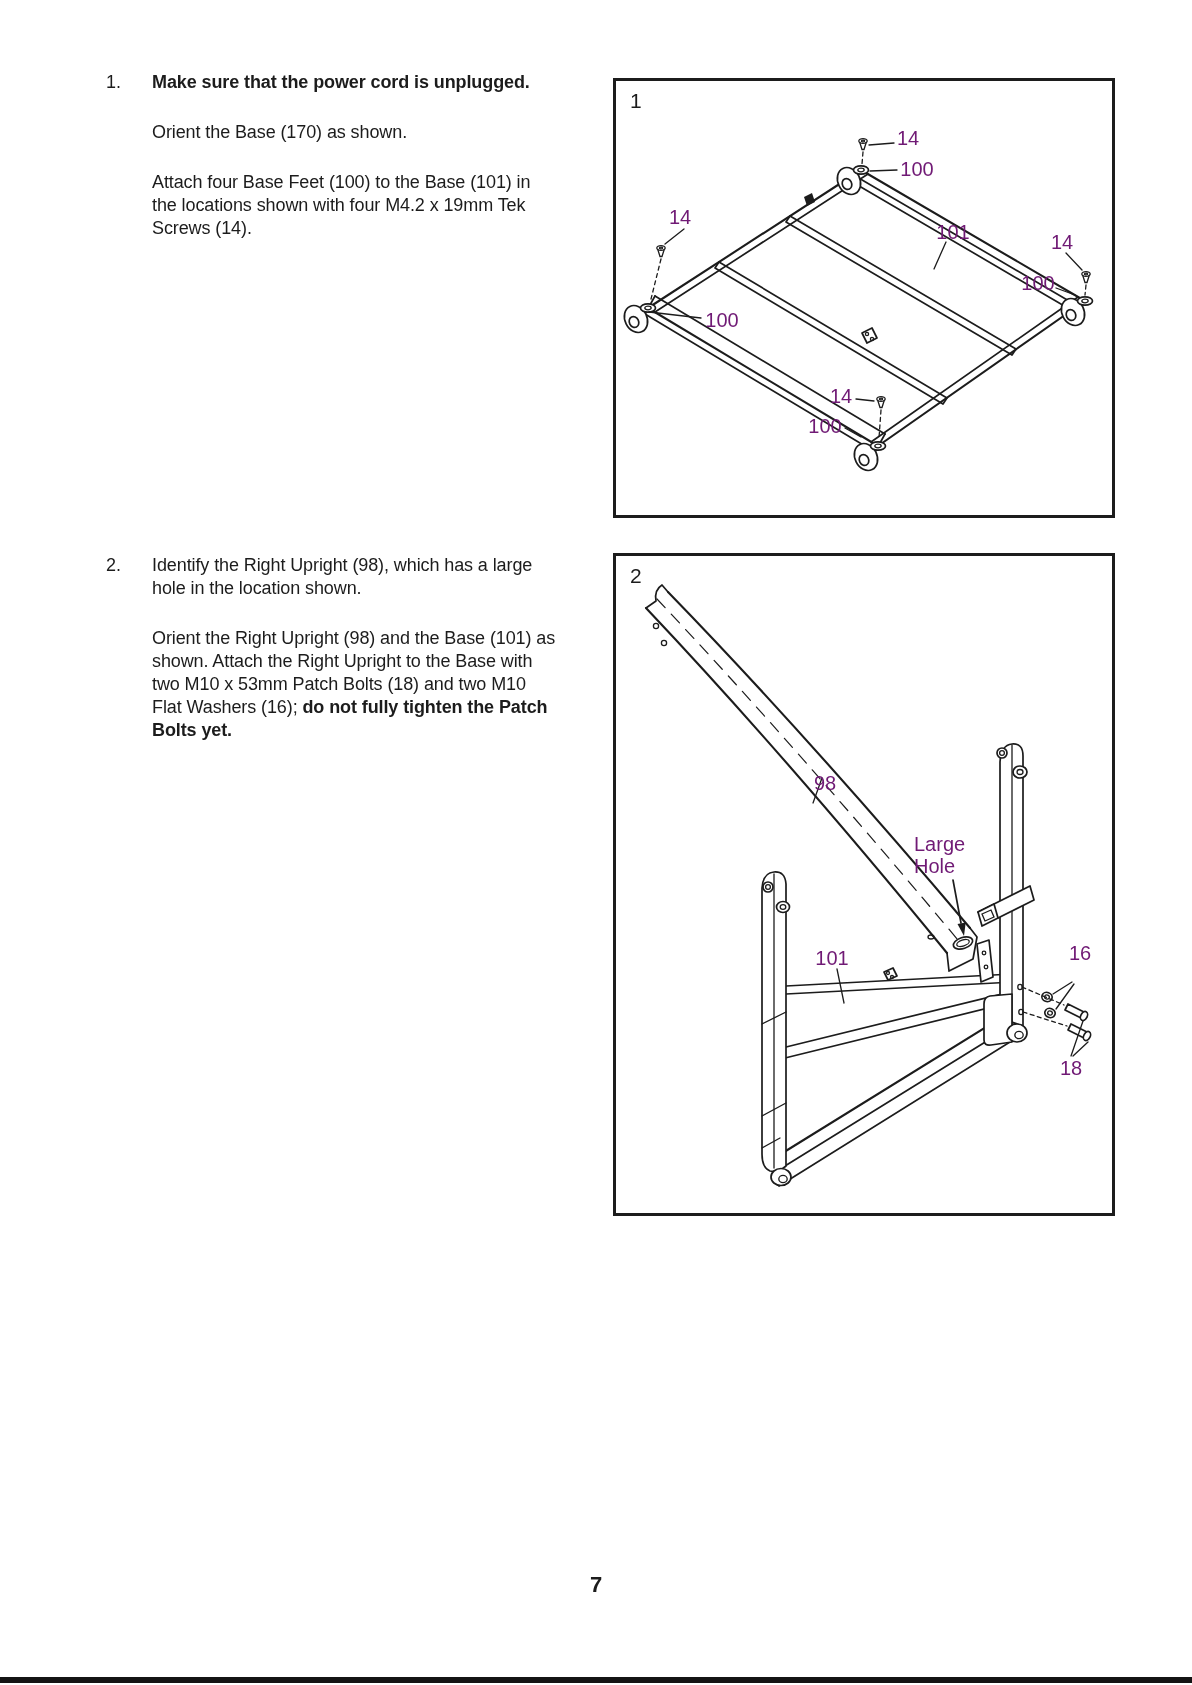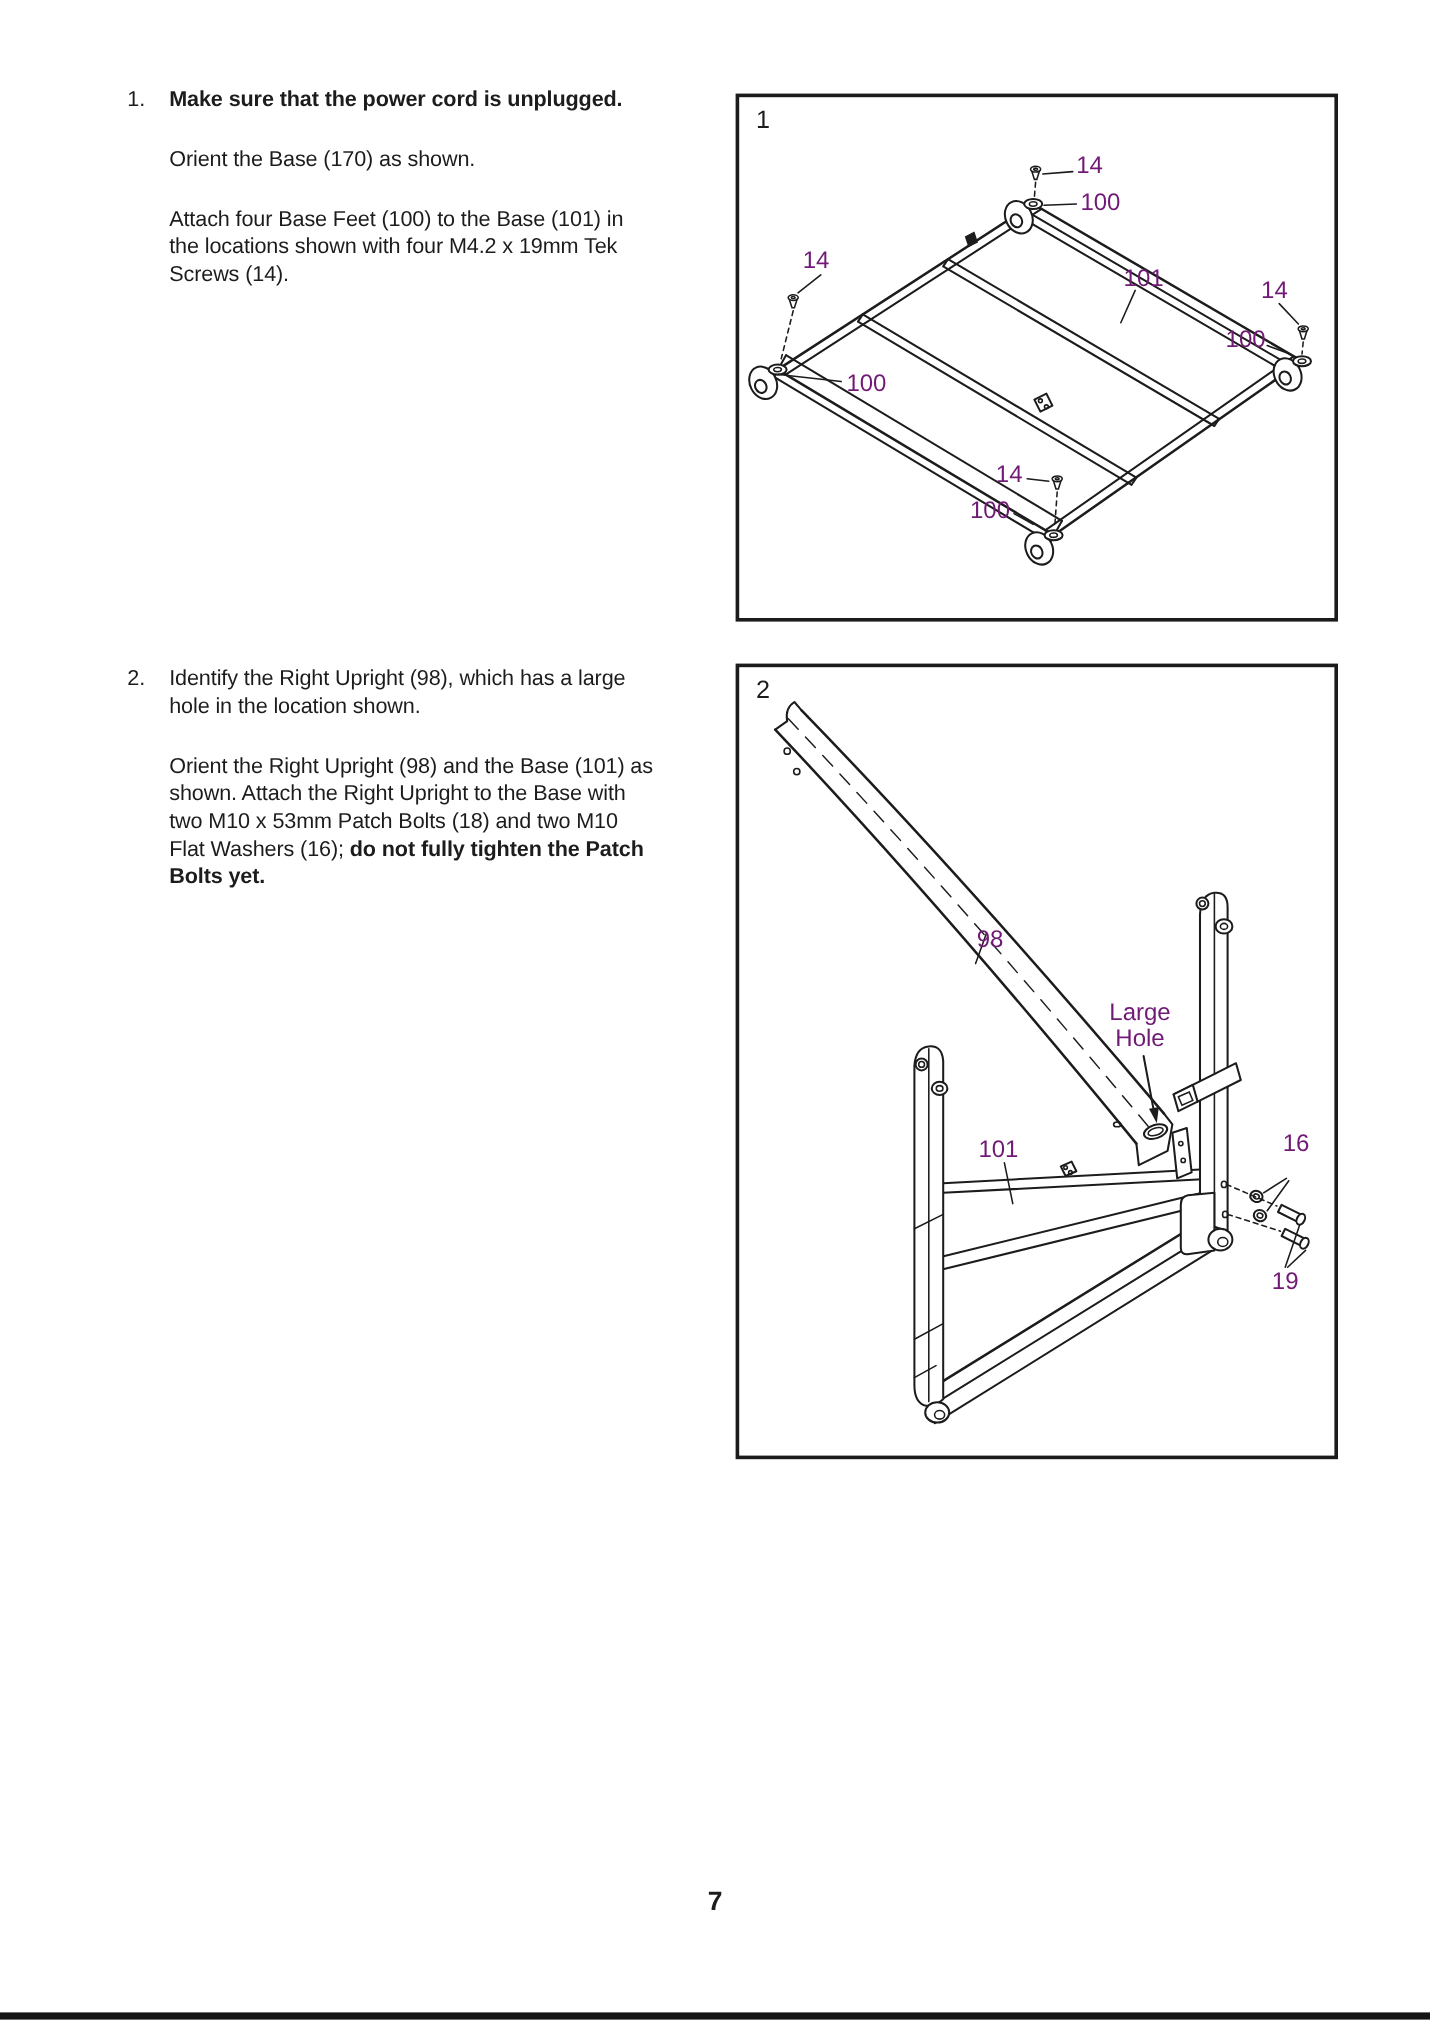--- a/index.html
+++ b/index.html
@@ -2,35 +2,35 @@
 <html><head>
 <meta charset="utf-8">
 <style>
   html,body { margin:0; padding:0; background:#ffffff; }
   .page {
     position:relative; width:1192px; height:1685px; background:#ffffff;
     font-family:"Liberation Sans", sans-serif; color:#1c1c1c; overflow:hidden;
   }
   .step { position:absolute; }
   .step-num { position:absolute; left:0; top:0; width:32px; font-size:18px; line-height:23px; }
-  .step-body { margin-left:35px; width:406px; }
+  .step-body { margin-left:46px; width:406px; }
   .step-body p { margin:0 0 27px 0; font-size:18px; line-height:23px; letter-spacing:-0.1px; }
   .bold { font-weight:bold; }
   #step1 { left:106px; top:71px; }
   #step2 { left:106px; top:554px; }
 
   .figbox { position:absolute; border:3px solid #1c1c1c; background:#fff; }
   #fig1 { left:613px; top:78px;  width:496px; height:434px; }
   #fig2 { left:613px; top:553px; width:496px; height:657px; }
   .figbox svg { position:absolute; left:0; top:0; }
 
   .fig-label { position:absolute; font-size:20px; line-height:22px; white-space:nowrap; color:#701a75; }
   .ctr { transform:translateX(-50%); }
   .fig-num { position:absolute; left:14px; top:8px; font-size:21px; color:#1c1c1c; }
-  .wrapped { white-space:normal; width:72px; text-align:center; }
+  .wrapped { white-space:normal; width:72px; text-align:left; }
 
   #page-number {
     position:absolute; left:0; top:1572px; width:1192px; text-align:center;
     font-size:22px; font-weight:bold;
   }
   #bottom-rule { position:absolute; left:0; top:1677px; width:1192px; height:6px; background:#141414; }
 
   
   svg .ln  { stroke:#1c1c1c; stroke-width:1.7; fill:none; stroke-linecap:round; stroke-linejoin:round; }
   svg .ln2 { stroke:#1c1c1c; stroke-width:2.1; fill:none; stroke-linecap:round; stroke-linejoin:round; }
@@ -251,18 +251,18 @@
         <path class="ln" d="M337,324 L345,367"></path>
         <path class="kfill" d="M348,380 L349.7,366.4 L341.5,368 Z"></path>
       </g>
     </svg>
 
     <div class="fig-num">2</div>
     <div class="fig-label ctr" style="left:209px;top:216px">98</div>
     <div class="fig-label ctr wrapped" style="left:334px;top:277px">Large Hole</div>
     <div class="fig-label ctr" style="left:216px;top:391px">101</div>
     <div class="fig-label ctr" style="left:464px;top:386px">16</div>
-    <div class="fig-label ctr" style="left:455px;top:501px">19</div>
+    <div class="fig-label ctr" style="left:455px;top:501px">18</div>
   </figure>
 
   <div id="page-number">7</div>
   <div id="bottom-rule"></div>
 </div>
 
 </body></html>

